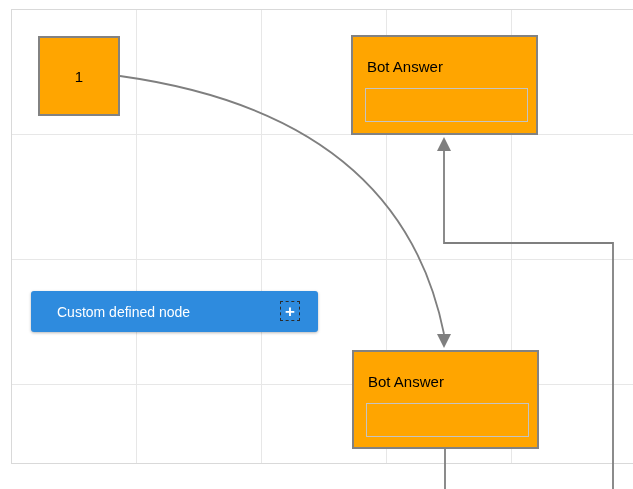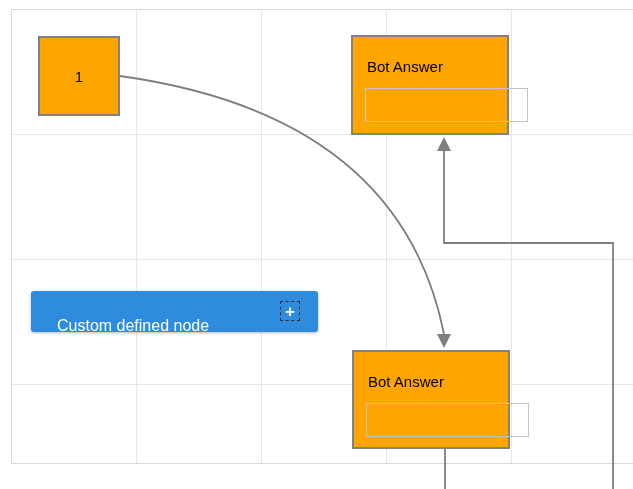--- a/index.html
+++ b/index.html
@@ -51,21 +51,21 @@
     border: 2px solid var(--node-border, #828282);
     color: var(--node-text, #000000);
     z-index: 2;
   }
   .node-start {
     left: 38px; top: 36px;
     width: 82px; height: 80px;
     display: flex; align-items: center; justify-content: center;
     font-size: 15px;
   }
-  .node-bot { width: 158px; height: 100px; }
+  .node-bot { width: 187px; height: 100px; }
   .node-bot.top    { left: 351px; top: 35px; }
   .node-bot.bottom { left: 352px; top: 350px; height: 99px; }
   .node-title {
     position: absolute;
     left: 14px; top: 21px;
     font-size: 15px;
     color: var(--node-text, #000000);
     white-space: nowrap;
   }
   .node-field {
@@ -85,24 +85,23 @@
     border-radius: 3px;
     box-shadow: 0 1px 3px rgba(0,0,0,0.28);
     z-index: 2;
     cursor: pointer;
   }
   .custom-label {
     position: absolute;
     left: 26px; top: 0;
     height: 41px;
     display: flex; align-items: center;
-    font-size: 16px;
+    font-size: 14px;
     color: var(--custom-text, #ffffff);
     white-space: nowrap;
-    margin-top: 14px;
   }
   .plus-box {
     position: absolute;
     left: 249px; top: 10px;
     width: 20px; height: 20px;
     border: 1px dashed #2b2b2b;
     display: flex; align-items: center; justify-content: center;
     color: var(--custom-text, #ffffff);
     font-size: 17px;
     font-weight: 600;

